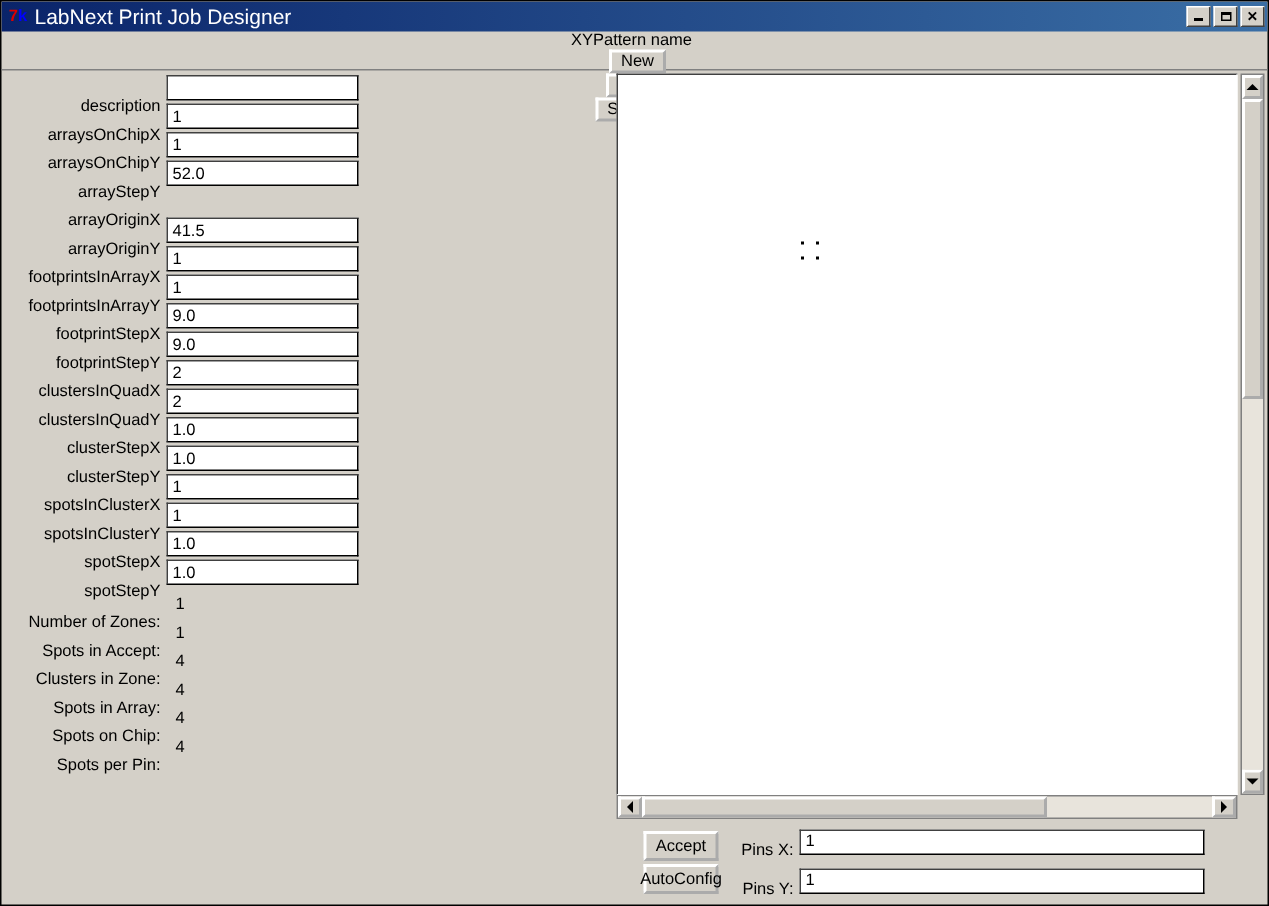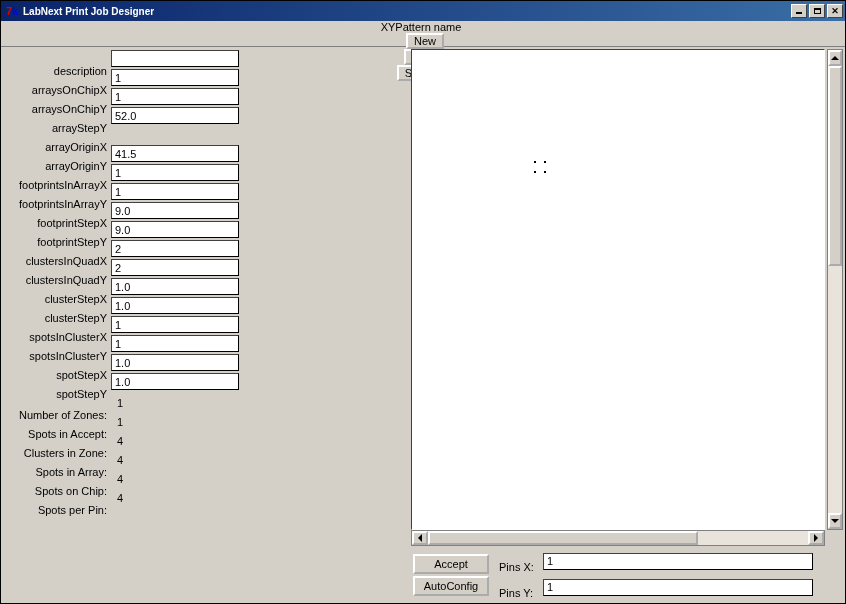--- a/index.html
+++ b/index.html
@@ -18,21 +18,21 @@
   height: 20px;
   display: flex;
   align-items: center;
   padding: 0 2px 0 4px;
 }
 .titlebar .logo {
   width:14px;height:14px;margin-right:4px;
   color:#d00;font-weight:bold;font-size:11px;
   display:inline-flex;align-items:center;justify-content:center;
 }
-.titlebar .title { font-weight: bold; font-size: 10px; }
+.titlebar .title { font-weight: normal; font-size: 14px; }
 .titlebar .spacer { flex: 1; }
 .winbtn {
   width: 16px; height: 14px;
   background: #d4d0c8;
   border: 1px solid #fff;
   border-right-color:#404040; border-bottom-color:#404040;
   margin-left: 2px;
   display:flex;align-items:center;justify-content:center;
   font-size:9px;font-family:Arial;font-weight:bold;color:#000;
   cursor:pointer;
@@ -151,25 +151,25 @@
   position:absolute;top:0;bottom:0;left:0;width:270px;
   background:#d4d0c8;border:2px outset #fff;
 }
 .bottom {
   display:flex;align-items:center;
   padding:2px 2px;
 }
 .bottom .btncol {
   display:flex;flex-direction:column;gap:2px;margin-right:10px;
 }
-.bottom .btn { margin-left:0;width:76px;justify-content:center; }
+.bottom .btn { margin-left:16px;width:50px;justify-content:center; }
 .bottom .pinrow {
   display:flex;align-items:center;margin-bottom:2px;
 }
-.bottom .pinlabel { width:40px;margin-right:4px;margin-top:12px; }
+.bottom .pinlabel { width:40px;text-align:right;margin-right:4px;margin-top:12px; }
 .bottom .pininput {
   width:270px;height:17px;background:#fff;
   border:1px solid #000;
   border-top-color:#404040;border-left-color:#404040;
   padding:0 3px;font-size:11px;display:flex;align-items:center;
 }
 .tri-up,.tri-down,.tri-left,.tri-right {
   width:0;height:0;border:4px solid transparent;
 }
 .tri-up { border-bottom-color:#000;border-top:none; }

